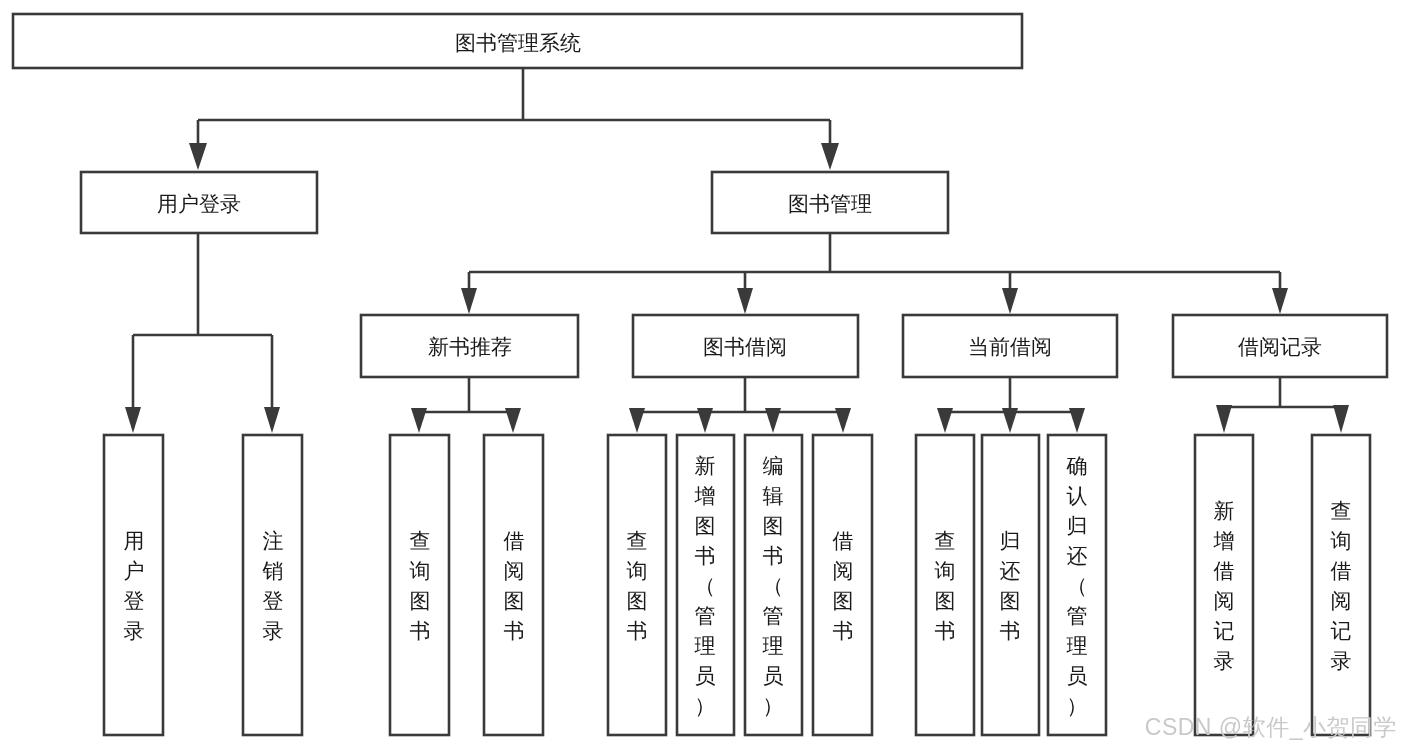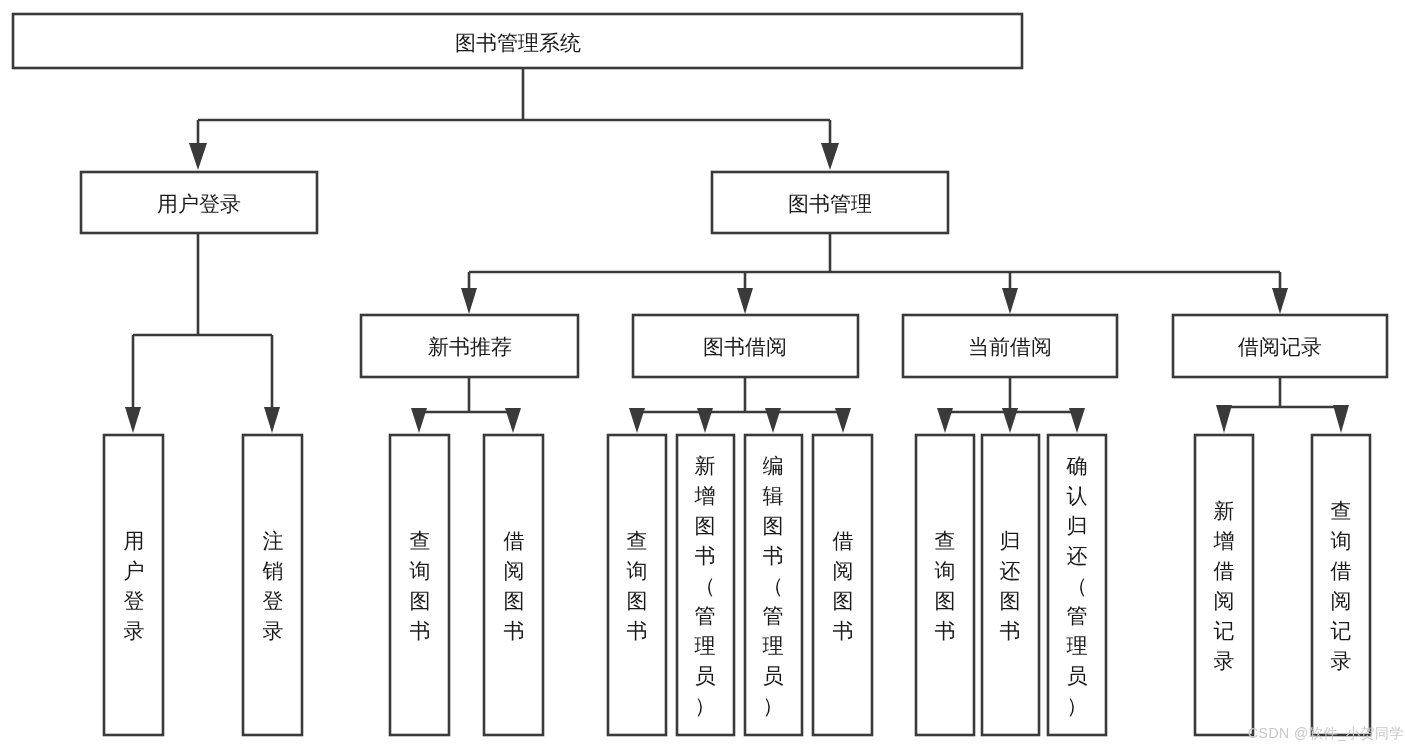--- a/index.html
+++ b/index.html
@@ -47,24 +47,24 @@
     dominant-baseline: central;
   }
   .node-label-v {
     font-family: "Liberation Sans", "DejaVu Sans", sans-serif;
     font-size: 21px;
     fill: #1a1a1a;
     text-anchor: middle;
   }
   .watermark-text {
     position: absolute;
-    right: 1px;
+    right: 8px;
     bottom: 4px;
     font-family: "Liberation Sans", "DejaVu Sans", sans-serif;
-    font-size: 14px;
+    font-size: 23px;
     color: #c9c9c9;
     letter-spacing: 0.5px;
     white-space: nowrap;
     user-select: none;
   }
 </style>
 </head>
 <body>
 
 <div id="page">

